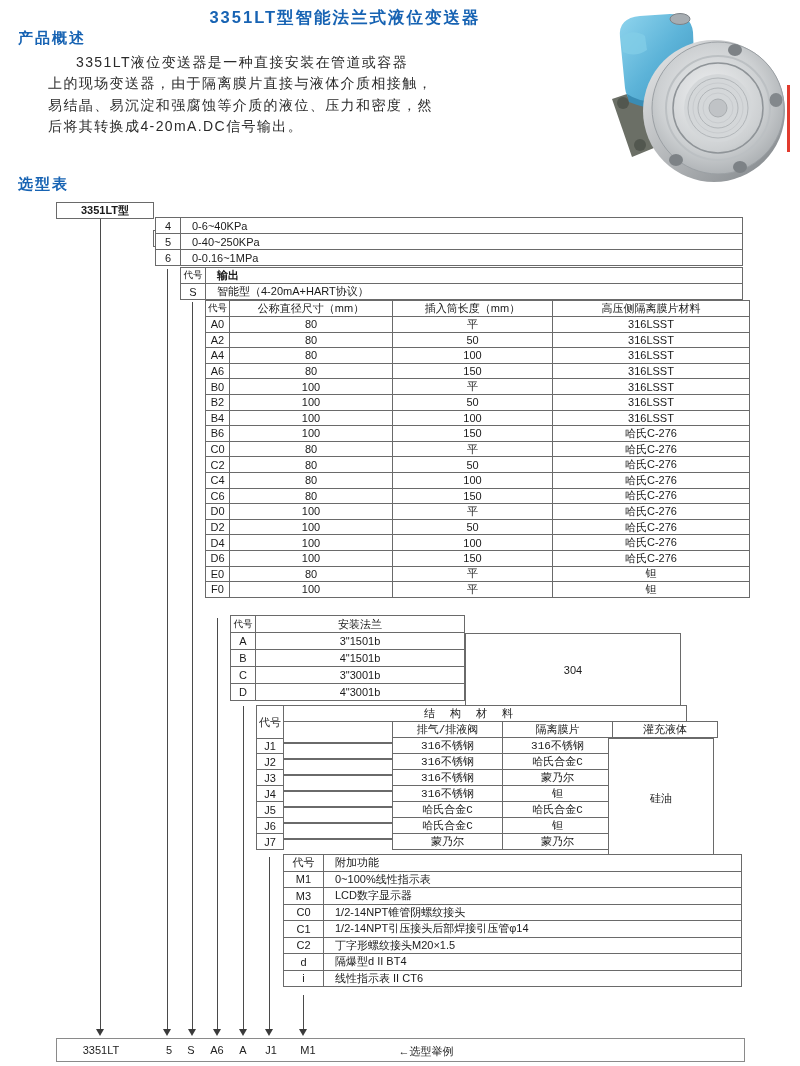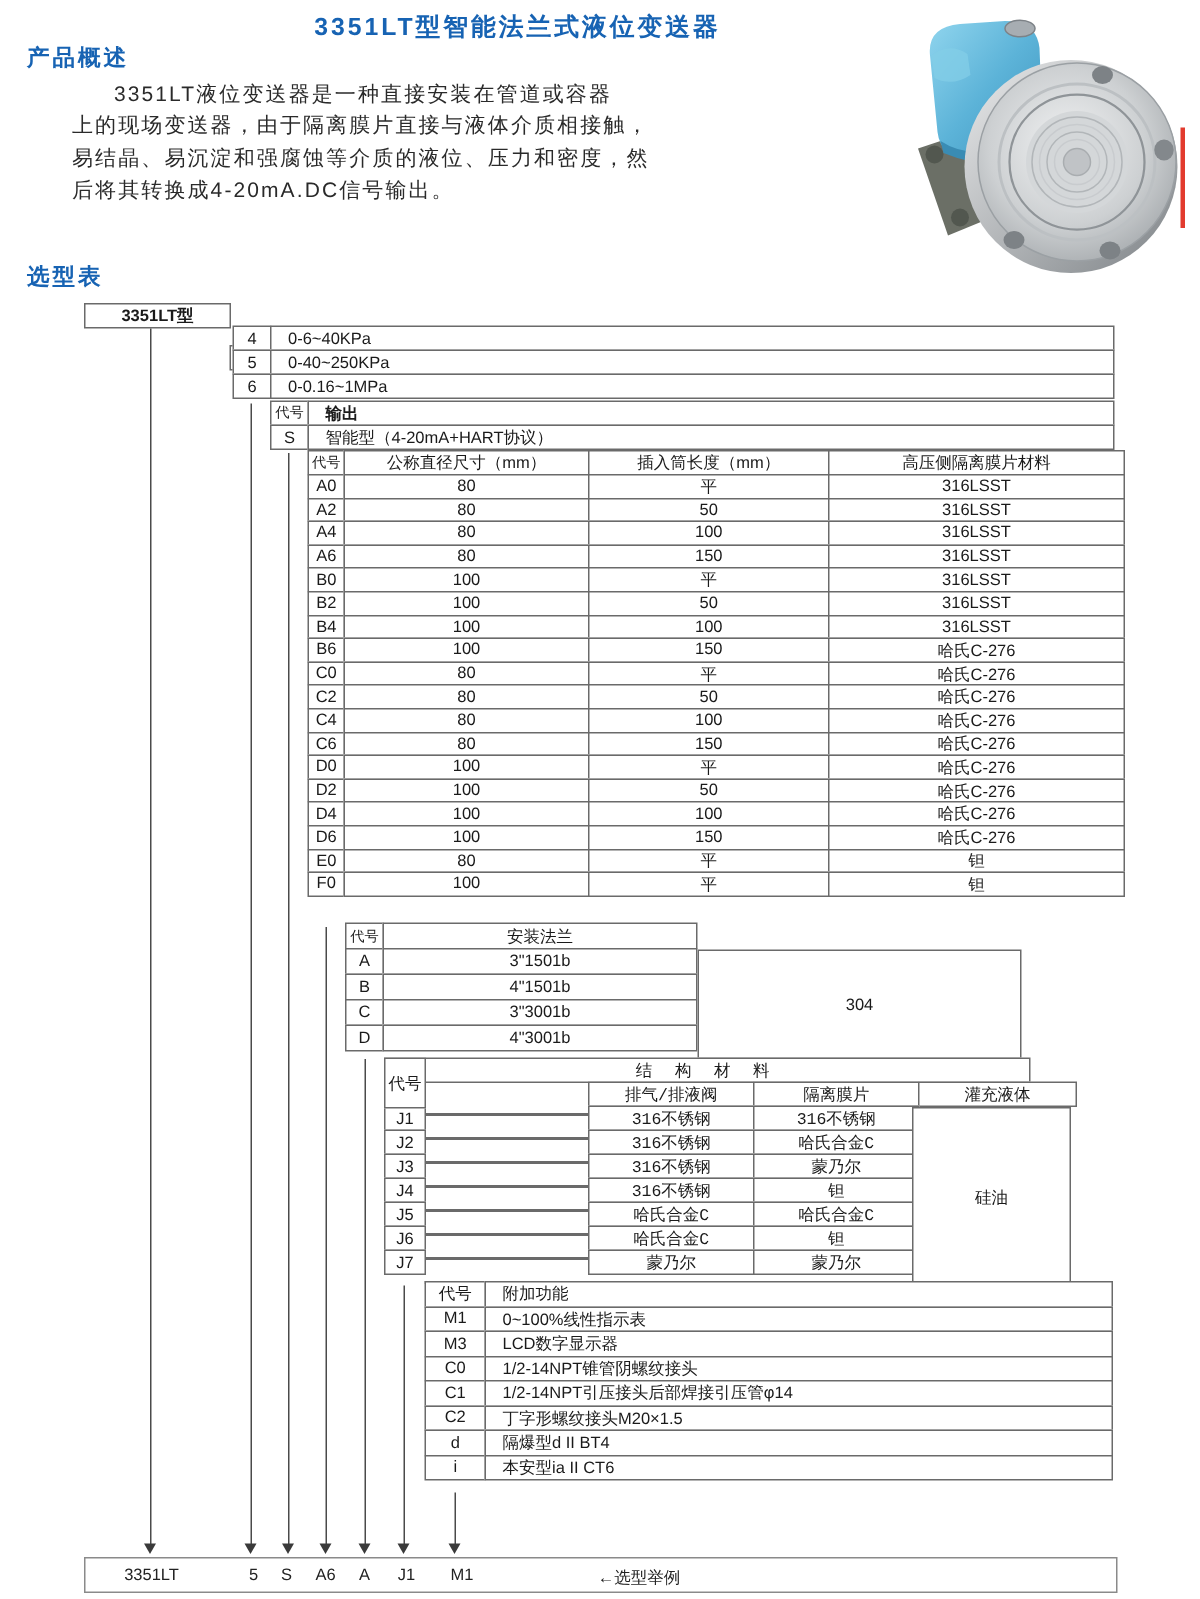--- a/index.html
+++ b/index.html
@@ -392,21 +392,21 @@
         <div class="c w419 left">丁字形螺纹接头M20×1.5</div>
       </div>
 
       <div class="trow h175">
         <div class="c w41">d</div>
         <div class="c w419 left">隔爆型d II BT4</div>
       </div>
 
       <div class="trow h175">
         <div class="c w41">i</div>
-        <div class="c w419 left">本安型ia II CT6</div>
+        <div class="c w419 left">线性指示表 II CT6</div>
       </div>
     </div>
 
   <div class="vline" style="left:100px;top:219px;height:811px;"></div>
   <div class="vline" style="left:167px;top:269px;height:761px;"></div>
   <div class="vline" style="left:192px;top:302px;height:728px;"></div>
   <div class="vline" style="left:217px;top:618px;height:412px;"></div>
   <div class="vline" style="left:243px;top:706px;height:324px;"></div>
   <div class="vline" style="left:269px;top:857px;height:173px;"></div>
   <div class="vline" style="left:303px;top:995px;height:35px;"></div>

